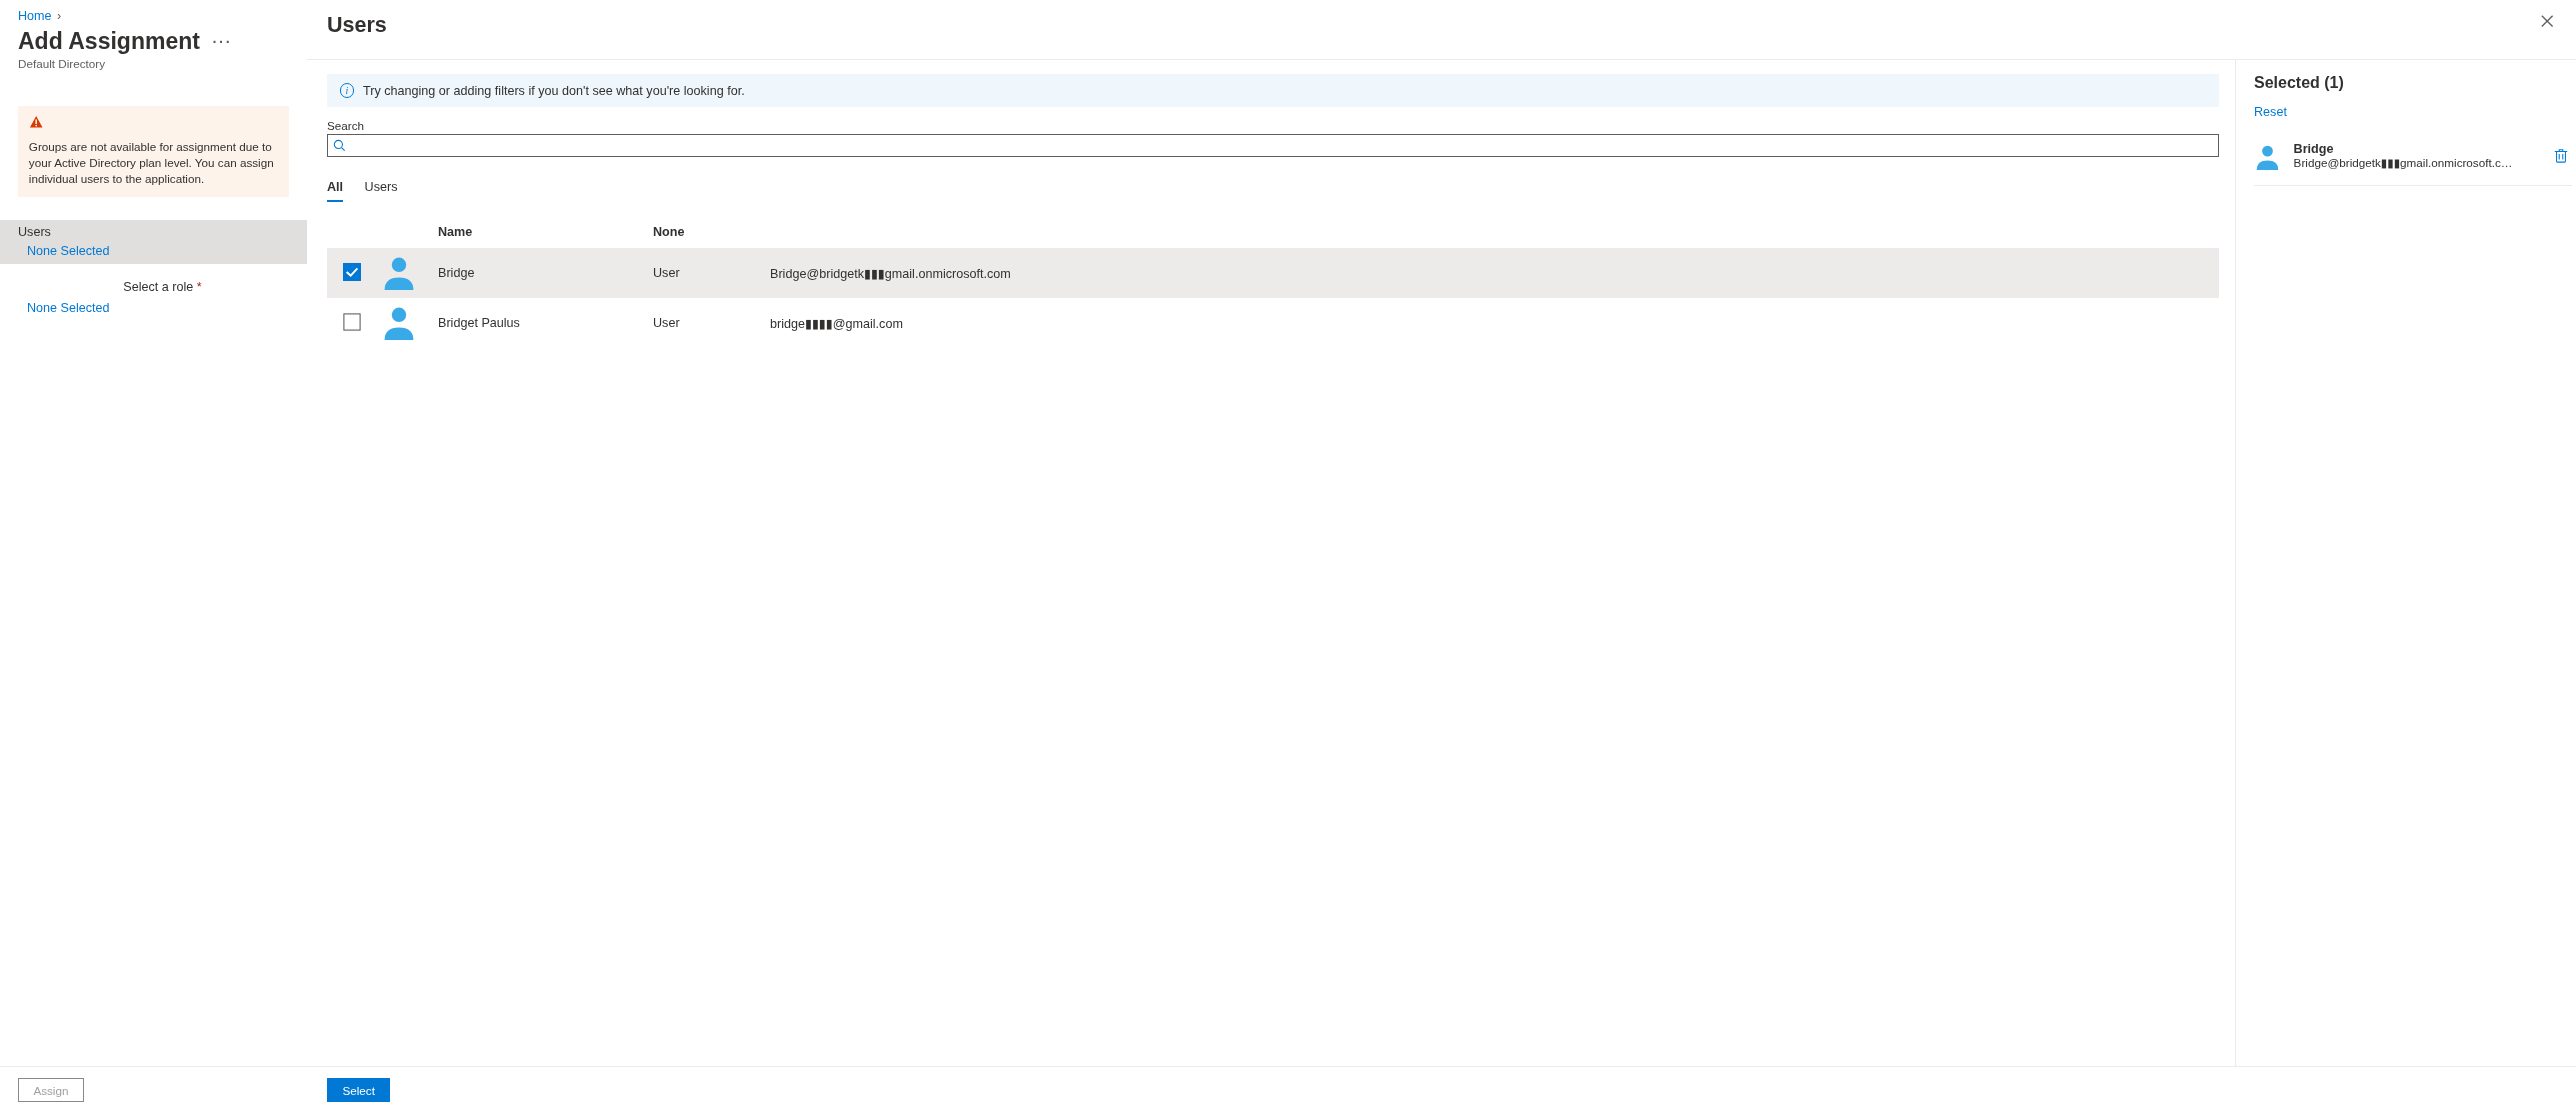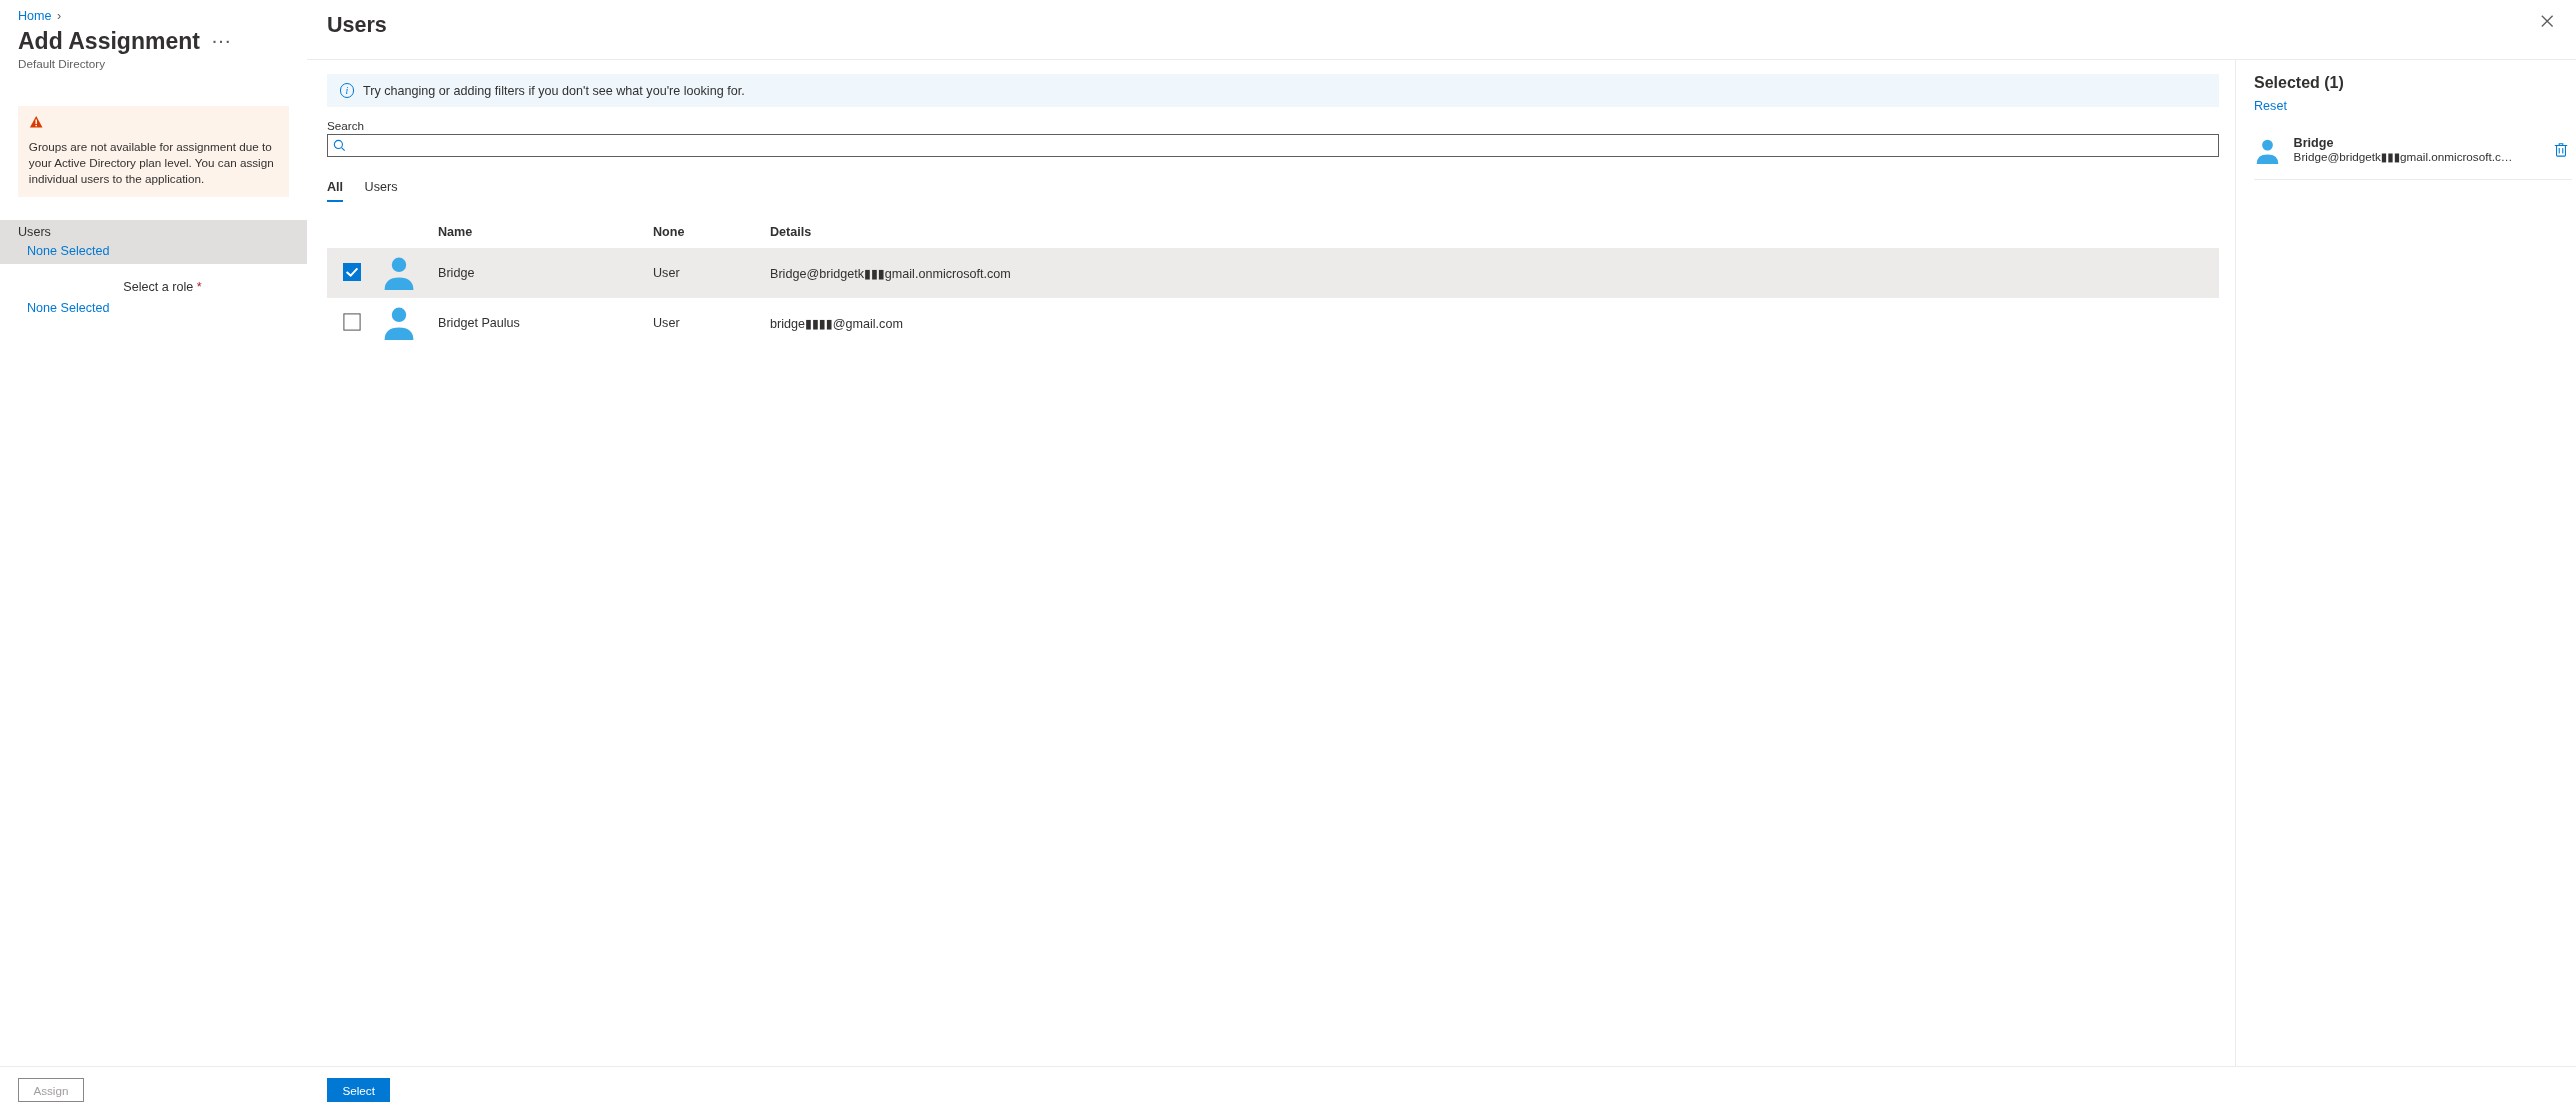--- a/index.html
+++ b/index.html
@@ -50,21 +50,21 @@
   .thead, .trow { display: grid; grid-template-columns: 54px 57px 215px 117px 1fr; align-items: center; }
   .thead { font-size: 12.6px; font-weight: 600; padding: 5.4px 0 9px 0; }
   .trow { padding: 5.4px 0; font-size: 12.6px; min-height: 50px; }
   .trow.selected { background: #edebe9; }
   .chk { width: 18px; height: 18px; margin-left: 16px; cursor: pointer; }
   .avatar { width: 36px; height: 36px; }
 
   
   .selected-panel { width: 341px; border-left: 0.9px solid #edebe9; padding: 14.4px 3.6px 0 18px; flex-shrink: 0; }
   .sel-title { font-size: 16px; font-weight: 600; }
-  .reset-link { color: #0078d4; font-size: 12.6px; margin-top: 7px; cursor: pointer; }
+  .reset-link { color: #0078d4; font-size: 12.6px; margin-top: 13px; cursor: pointer; }
   .sel-item { display: flex; align-items: center; gap: 12.6px; margin-top: 23px; }
   .sel-text { flex: 1; min-width: 0; }
   .sel-name { font-size: 12.6px; font-weight: 600; }
   .sel-email { font-size: 11.7px; color: #323130; white-space: nowrap; overflow: hidden; text-overflow: ellipsis; max-width: 224px; }
   .trash { cursor: pointer; color: #0078d4; padding: 3.6px; }
   .sel-div { border-top: 0.9px solid #edebe9; margin-top: 14.4px; }
 
   
   .footers { display: flex; border-top: 0.9px solid #edebe9; }
   .left-footer { width: 307px; padding: 10.8px 0 10.8px 18px; }
@@ -170,21 +170,20 @@
           <div class="tab active">All</div>
           <div class="tab">Users</div>
         </div>
 
         <div class="table">
           <div class="thead">
             <div></div>
               <div></div>
             <div>Name</div>
             <div>None</div>
-            <div>Details</div>
           </div>
 
           <div class="trow selected">
             <div><svg class="chk" viewBox="0 0 20 20">
                   <use href="#check-ico"></use>
                 </svg></div>
             <div><svg class="avatar" viewBox="0 0 40 40">
                   <use href="#person-ico"></use>
                 </svg></div>
             <div>Bridge</div>

